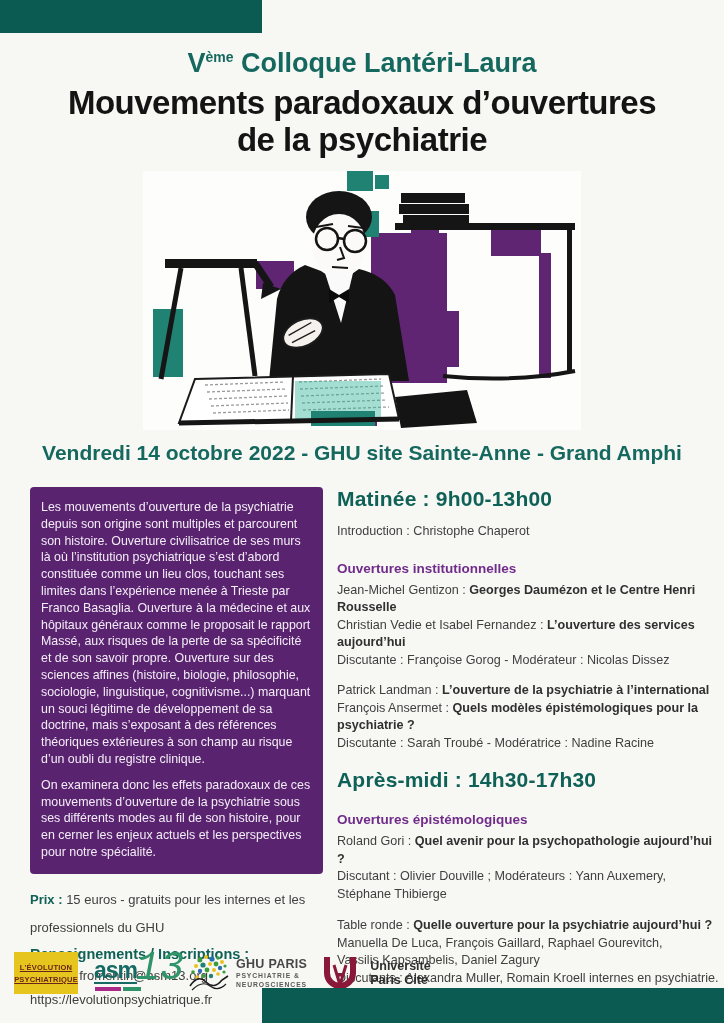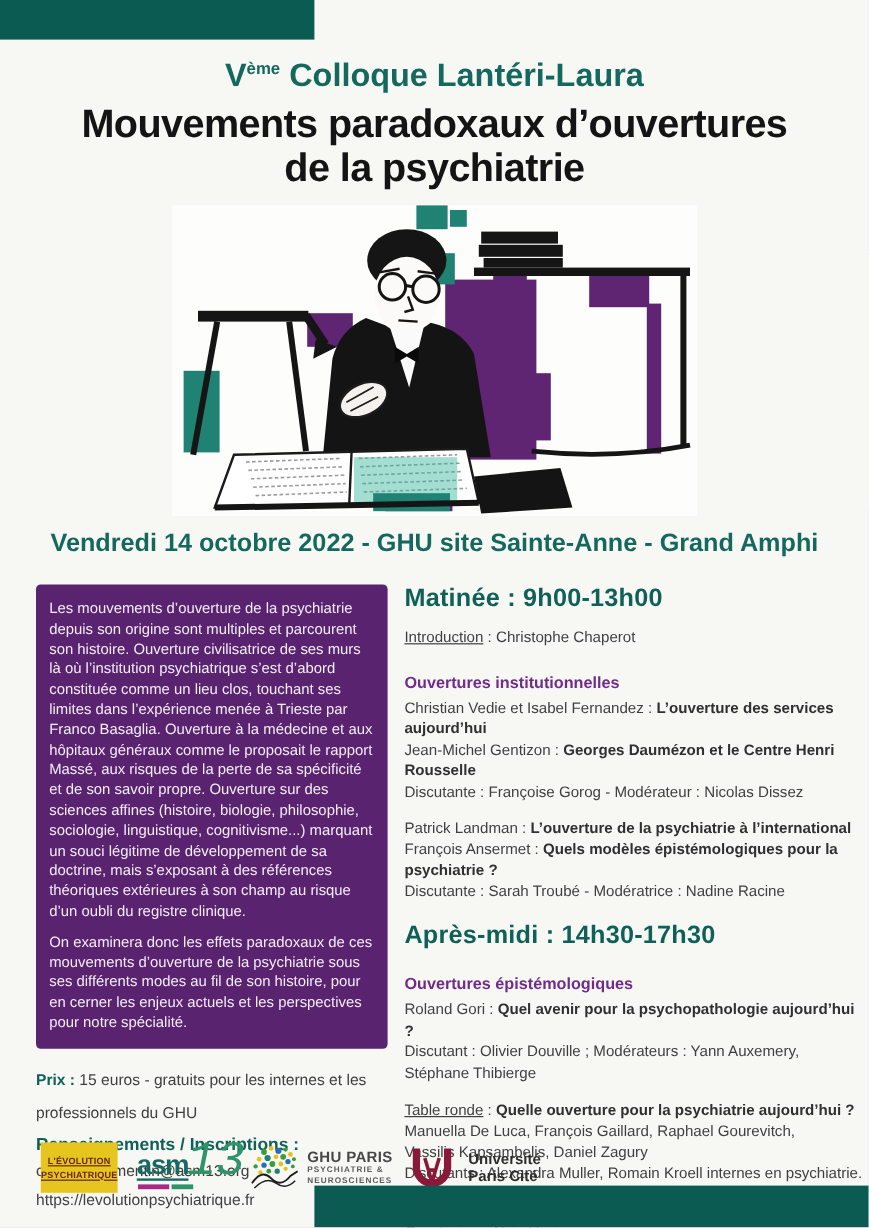--- a/index.html
+++ b/index.html
@@ -30,27 +30,27 @@
   .contact-heading{margin-top:4px;font-size:14.5px;font-weight:800;color:#0f6157;}
   .contact-line{font-size:13px;line-height:20px;color:#3f3f3f;margin-top:4px;}
   .contact-line:first-of-type{margin-top:8px;}
 
   .right-col{position:absolute;left:337px;top:487px;width:382px;}
   .time-heading{font-size:21px;font-weight:800;color:#0f6157;letter-spacing:0.2px;}
   .h-morning{margin-bottom:12px;}
   .h-afternoon{margin-top:16px;margin-bottom:20px;}
   .pline{font-size:12.6px;line-height:17.5px;color:#3f3f3f;}
   .pline .b{font-weight:700;color:#303030;}
-  .pline .u{text-decoration:underline;}
+  .pline .u{}
   .section-title{font-size:13.5px;font-weight:700;color:#702b8b;margin-bottom:6px;}
   .intro-line{margin-bottom:20px;}
   .gap13{height:13px;}
   .gap14{height:14px;}
 
-  .logos{position:absolute;left:34px;top:950px;display:flex;align-items:center;gap:16px;}
+  .logos{position:absolute;left:14px;top:950px;display:flex;align-items:center;gap:16px;}
   .logo-evo{background:#e6c51e;width:64px;height:42px;display:flex;flex-direction:column;
             justify-content:center;align-items:center;gap:3px;}
   .logo-evo span{font-size:7.5px;font-weight:700;color:#6a2418;text-decoration:underline;letter-spacing:0.2px;}
   .logo-asm{position:relative;width:78px;height:46px;}
   .asm-word{position:absolute;left:0;top:8px;font-size:23px;font-weight:800;color:#176a63;
             letter-spacing:-1px;border-bottom:2.5px solid #176a63;line-height:24px;}
   .asm-bar1{position:absolute;left:1px;top:37px;width:26px;height:4px;background:#a92a86;}
   .asm-bar2{position:absolute;left:29px;top:37px;width:18px;height:4px;background:#2f9469;}
   .asm-num{position:absolute;left:42px;top:-4px;font-family:Liberation Mono, monospace;
            font-style:italic;font-size:40px;color:#2f9469;line-height:46px;}
@@ -166,22 +166,22 @@
     <div class="contact-line">clement.fromentin@asm13.org</div>
     <div class="contact-line">https://levolutionpsychiatrique.fr</div>
   </div>
 
   <div class="right-col">
     <div class="time-heading h-morning">Matinée : 9h00-13h00</div>
 
     <div class="pline intro-line"><span class="u">Introduction</span><span> : Christophe Chaperot</span></div>
 
     <div class="section-title">Ouvertures institutionnelles</div>
+    <div class="pline"><span>Jean-Michel Gentizon : </span><span class="b">Georges Daumézon et le Centre Henri Rousselle</span></div>
     <div class="pline"><span>Christian Vedie et Isabel Fernandez : </span><span class="b">L’ouverture des services aujourd’hui</span></div>
-    <div class="pline"><span>Jean-Michel Gentizon : </span><span class="b">Georges Daumézon et le Centre Henri Rousselle</span></div>
     <div class="pline"><span>Discutante : Françoise Gorog - Modérateur : Nicolas Dissez</span></div>
     <div class="gap13"></div>
     <div class="pline"><span>Patrick Landman : </span><span class="b">L’ouverture de la psychiatrie à l’international</span></div>
     <div class="pline"><span>François Ansermet : </span><span class="b">Quels modèles épistémologiques pour la psychiatrie ?</span></div>
     <div class="pline"><span>Discutante : Sarah Troubé - Modératrice : Nadine Racine</span></div>
 
     <div class="time-heading h-afternoon">Après-midi : 14h30-17h30</div>
 
     <div class="section-title">Ouvertures épistémologiques</div>
     <div class="pline"><span>Roland Gori : </span><span class="b">Quel avenir pour la psychopathologie aujourd’hui ?</span></div>

